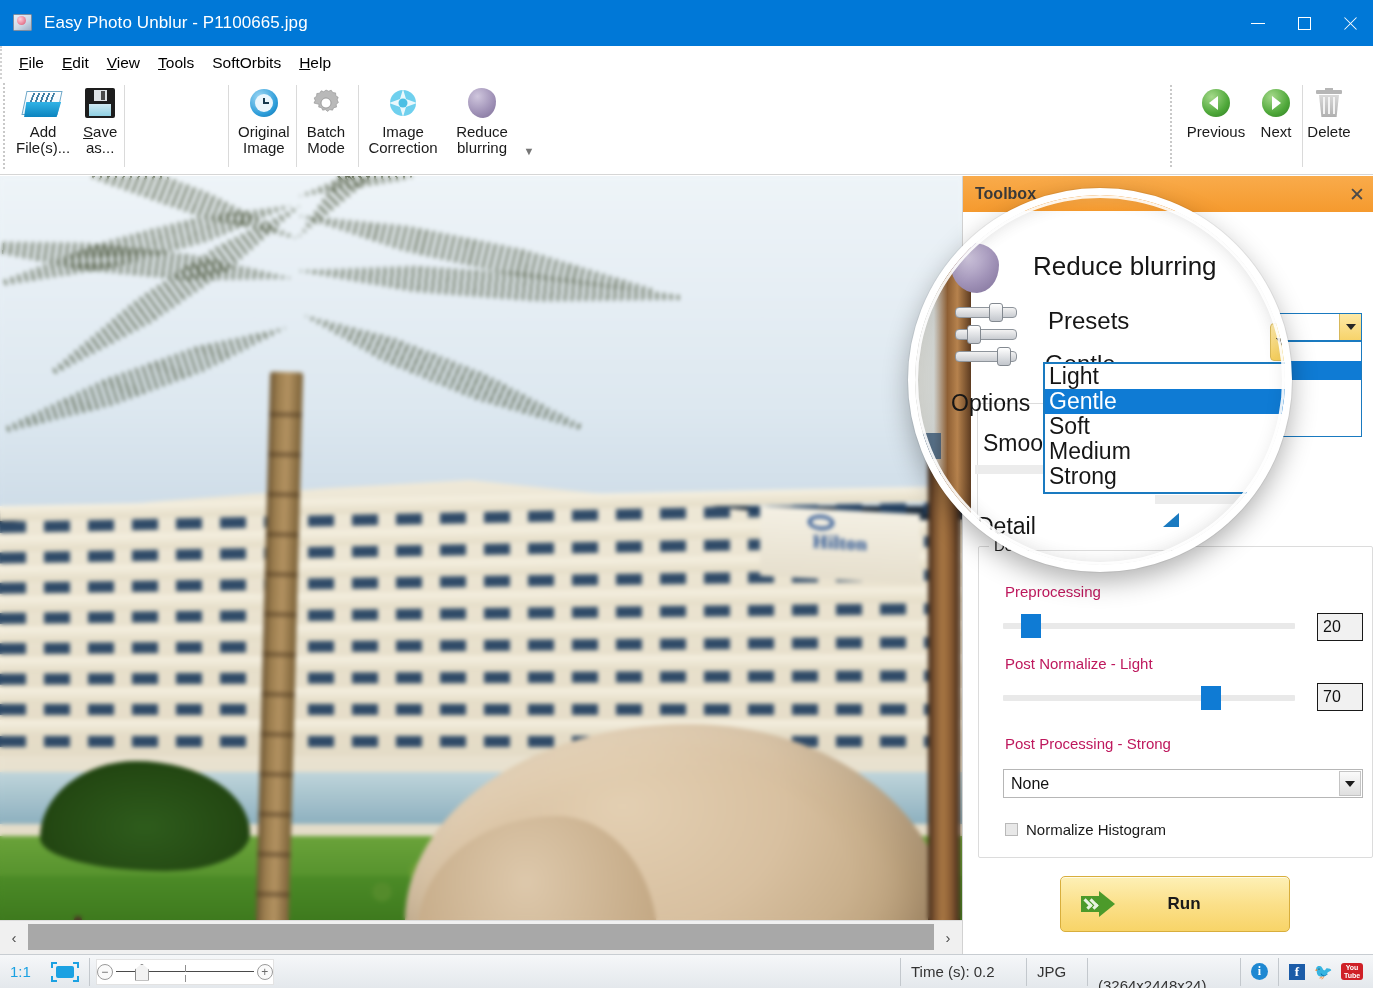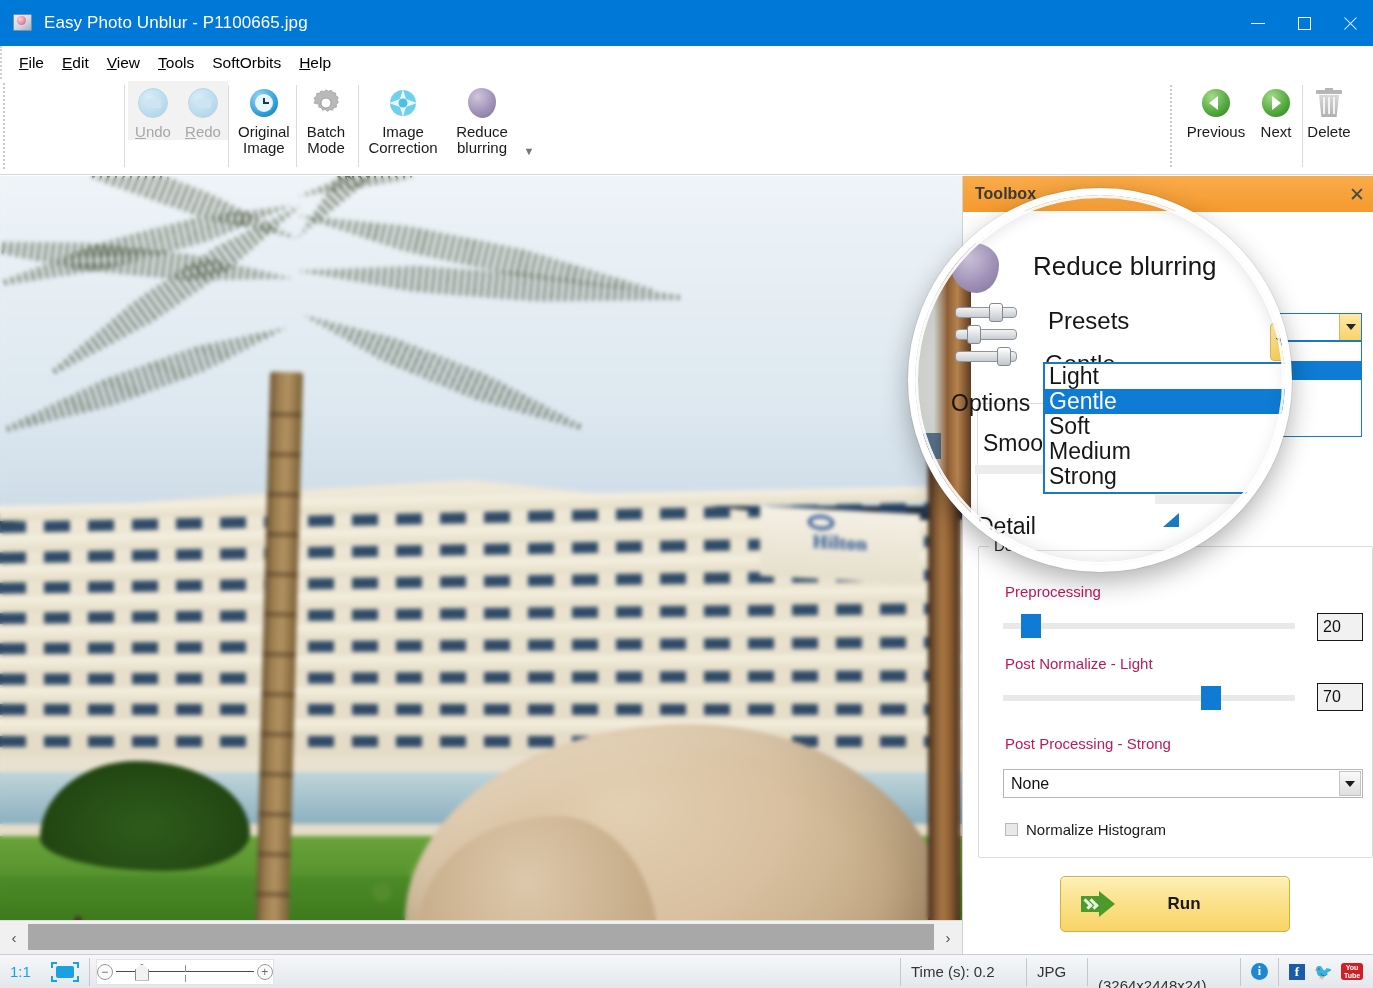--- a/index.html
+++ b/index.html
@@ -599,43 +599,48 @@
   <span class="mi"><u>E</u>dit</span>
   <span class="mi"><u>V</u>iew</span>
   <span class="mi"><u>T</u>ools</span>
   <span class="mi">SoftOrbits</span>
   <span class="mi"><u>H</u>elp</span>
 </div>
 
 <div id="ribbon">
   <span class="grip"></span>
 
+  <div class="tb-group" style="left:12px;">
+    <div class="tb-item">
+      <span class="ico">
+        <span class="ic-folder">
+            <span class="back"></span>
+            <span class="lines"></span>
+            <span class="front"></span>
+          </span>
+      </span>
+      <span class="lbl">Add
+File(s)...</span>
+    </div>
+    <div class="tb-item">
+      <span class="ico">
+        <span class="ic-floppy">
+            <span class="body"></span>
+            <span class="shutter">
+              <i></i>
+            </span>
+            <span class="label"></span>
+          </span>
+      </span>
+      <span class="lbl"><u>S</u>ave<br>as...</span>
+    </div>
+  </div>
 
   <span class="tb-sep" style="left:124px;"></span>
 
-  <div class="tb-group" style="left:128px;">
-    <div class="tb-item disabled" style="min-width:50px">
-      <span class="ico">
-        <span class="ic-arrow-circ"><svg width="30" height="30" viewBox="0 0 30 30">
-              <path d="M19 10 L11 15 L19 20 Z" fill="#c8dfee"></path>
-              <rect x="10" y="13.5" width="9" height="3" fill="#c8dfee"></rect>
-            </svg></span>
-      </span>
-      <span class="lbl"><u>U</u>ndo</span>
-    </div>
-    <div class="tb-item disabled" style="min-width:50px">
-      <span class="ico">
-        <span class="ic-arrow-circ"><svg width="30" height="30" viewBox="0 0 30 30">
-              <path d="M11 10 L19 15 L11 20 Z" fill="#c8dfee"></path>
-              <rect x="11" y="13.5" width="9" height="3" fill="#c8dfee"></rect>
-            </svg></span>
-      </span>
-      <span class="lbl"><u>R</u>edo</span>
-    </div>
-  </div>
 
   <span class="tb-sep" style="left:228px;"></span>
 
   <div class="tb-group" style="left:234px;">
     <div class="tb-item">
       <span class="ico">
         <span class="ic-clock">
             <span class="ring"></span>
             <span class="face"></span>
             <span class="h1"></span>

